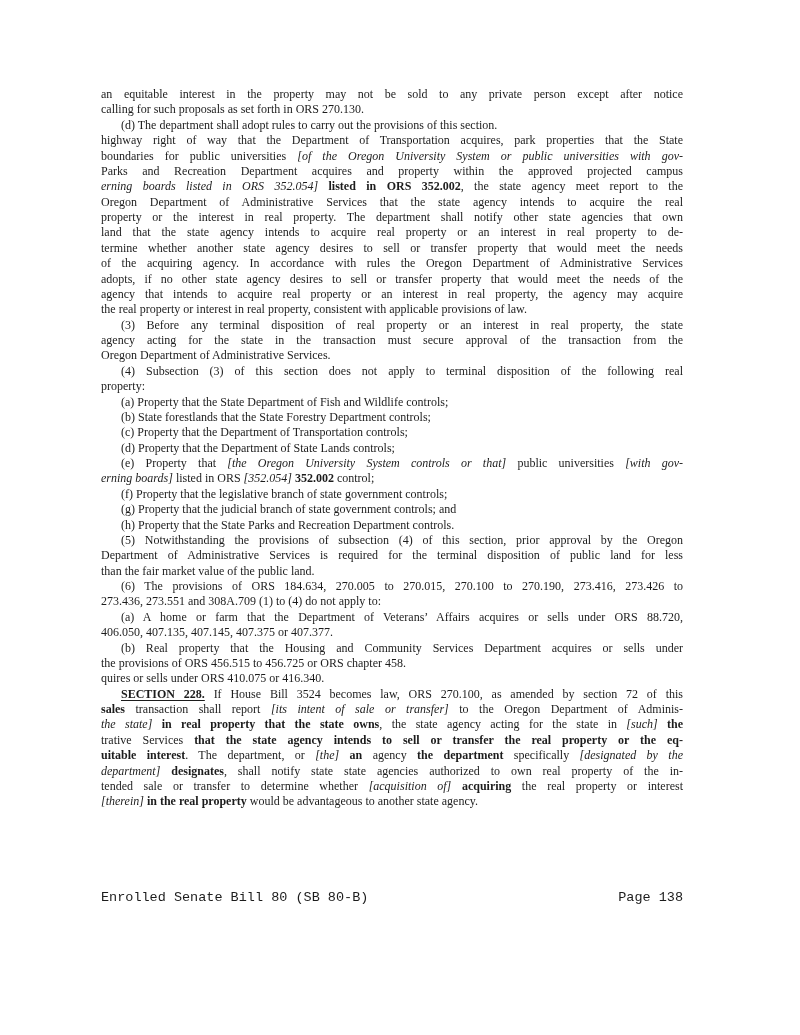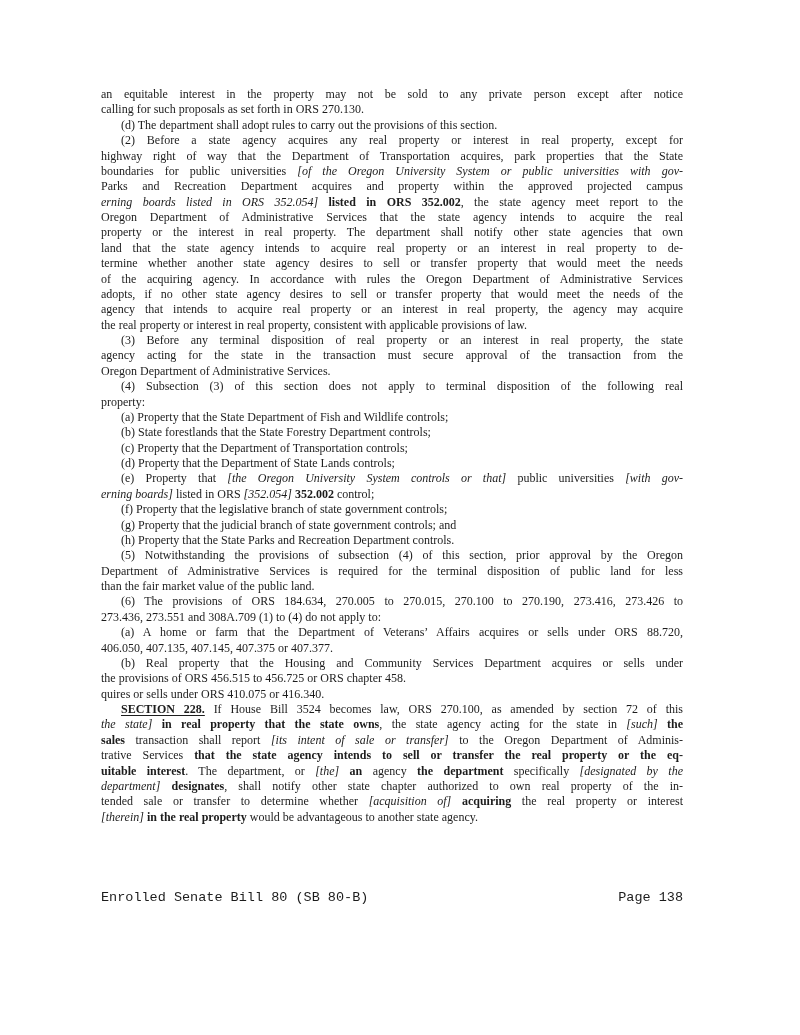--- a/index.html
+++ b/index.html
@@ -64,21 +64,20 @@
 <div class="page" style="--page-bg: #ffffff; --text-color: #1c1c1c;">
   <div class="doc">
       <div class="para">
         <div class="line first"><span>an equitable interest in the property may not be sold to any private person except after notice</span></div>
         <div class="line last"><span>calling for such proposals as set forth in ORS 270.130.</span></div>
       </div>
       <div class="para indent">
         <div class="line first last"><span>(d) The department shall adopt rules to carry out the provisions of this section.</span></div>
       </div>
       <div class="para indent">
-        <div class="line first"><span>(2) Before a state agency acquires any real property or interest in real property, except for</span></div>
         <div class="line"><span>highway right of way that the Department of Transportation acquires, park properties that the State</span></div>
         <div class="line"><span>boundaries for public universities </span><em>[of the Oregon University System or public universities with gov-</em></div>
         <div class="line"><span>Parks and Recreation Department acquires and property within the approved projected campus</span></div>
         <div class="line"><em>erning boards listed in ORS 352.054] </em><strong>listed in ORS 352.002</strong><span>, the state agency meet report to the</span></div>
         <div class="line"><span>Oregon Department of Administrative Services that the state agency intends to acquire the real</span></div>
         <div class="line"><span>property or the interest in real property. The department shall notify other state agencies that own</span></div>
         <div class="line"><span>land that the state agency intends to acquire real property or an interest in real property to de-</span></div>
         <div class="line"><span>termine whether another state agency desires to sell or transfer property that would meet the needs</span></div>
         <div class="line"><span>of the acquiring agency. In accordance with rules the Oregon Department of Administrative Services</span></div>
         <div class="line"><span>adopts, if no other state agency desires to sell or transfer property that would meet the needs of the</span></div>
@@ -136,25 +135,25 @@
         <div class="line first"><span>(b) Real property that the Housing and Community Services Department acquires or sells under</span></div>
         <div class="line last"><span>the provisions of ORS 456.515 to 456.725 or ORS chapter 458.</span></div>
       </div>
       <div class="para indent">
         <div class="line last"><span>quires or sells under ORS 410.075 or 416.340.</span></div>
       </div>
       <div class="para indent">
         <div class="line first"><strong class="u">SECTION 228.</strong><span> If House Bill 3524 becomes law, ORS 270.100, as amended by section 72 of this</span></div>
       </div>
       <div class="para indent">
+        <div class="line"><strong>sales</strong><span> transaction shall report </span><em>[its intent of sale or transfer]</em><span> to the Oregon Department of Adminis-</span></div>
         <div class="line"><em>the state] </em><strong>in real property that the state owns</strong><span>, the state agency acting for the state in </span><em>[such] </em><strong>the</strong></div>
-        <div class="line"><strong>sales</strong><span> transaction shall report </span><em>[its intent of sale or transfer]</em><span> to the Oregon Department of Adminis-</span></div>
         <div class="line"><span>trative Services </span><strong>that the state agency intends to sell or transfer the real property or the eq-</strong></div>
         <div class="line"><strong>uitable interest</strong><span>. The department, or </span><em>[the] </em><strong>an</strong><span> agency </span><strong>the department</strong><span> specifically </span><em>[designated by the</em></div>
-        <div class="line"><em>department] </em><strong>designates</strong><span>, shall notify other state chapter authorized to own real property of the in-</span></div>
+        <div class="line"><em>department] </em><strong>designates</strong><span>, shall notify state state agencies authorized to own real property of the in-</span></div>
         <div class="line"><span>tended sale or transfer to determine whether </span><em>[acquisition of] </em><strong>acquiring</strong><span> the real property or interest</span></div>
         <div class="line last"><em>[therein] </em><strong>in the real property</strong><span> would be advantageous to another state agency.</span></div>
       </div>
     </div>
   <div class="footer">
     <span>Enrolled Senate Bill 80 (SB 80-B)</span>
     <span>Page 138</span>
   </div>
 </div>
 

